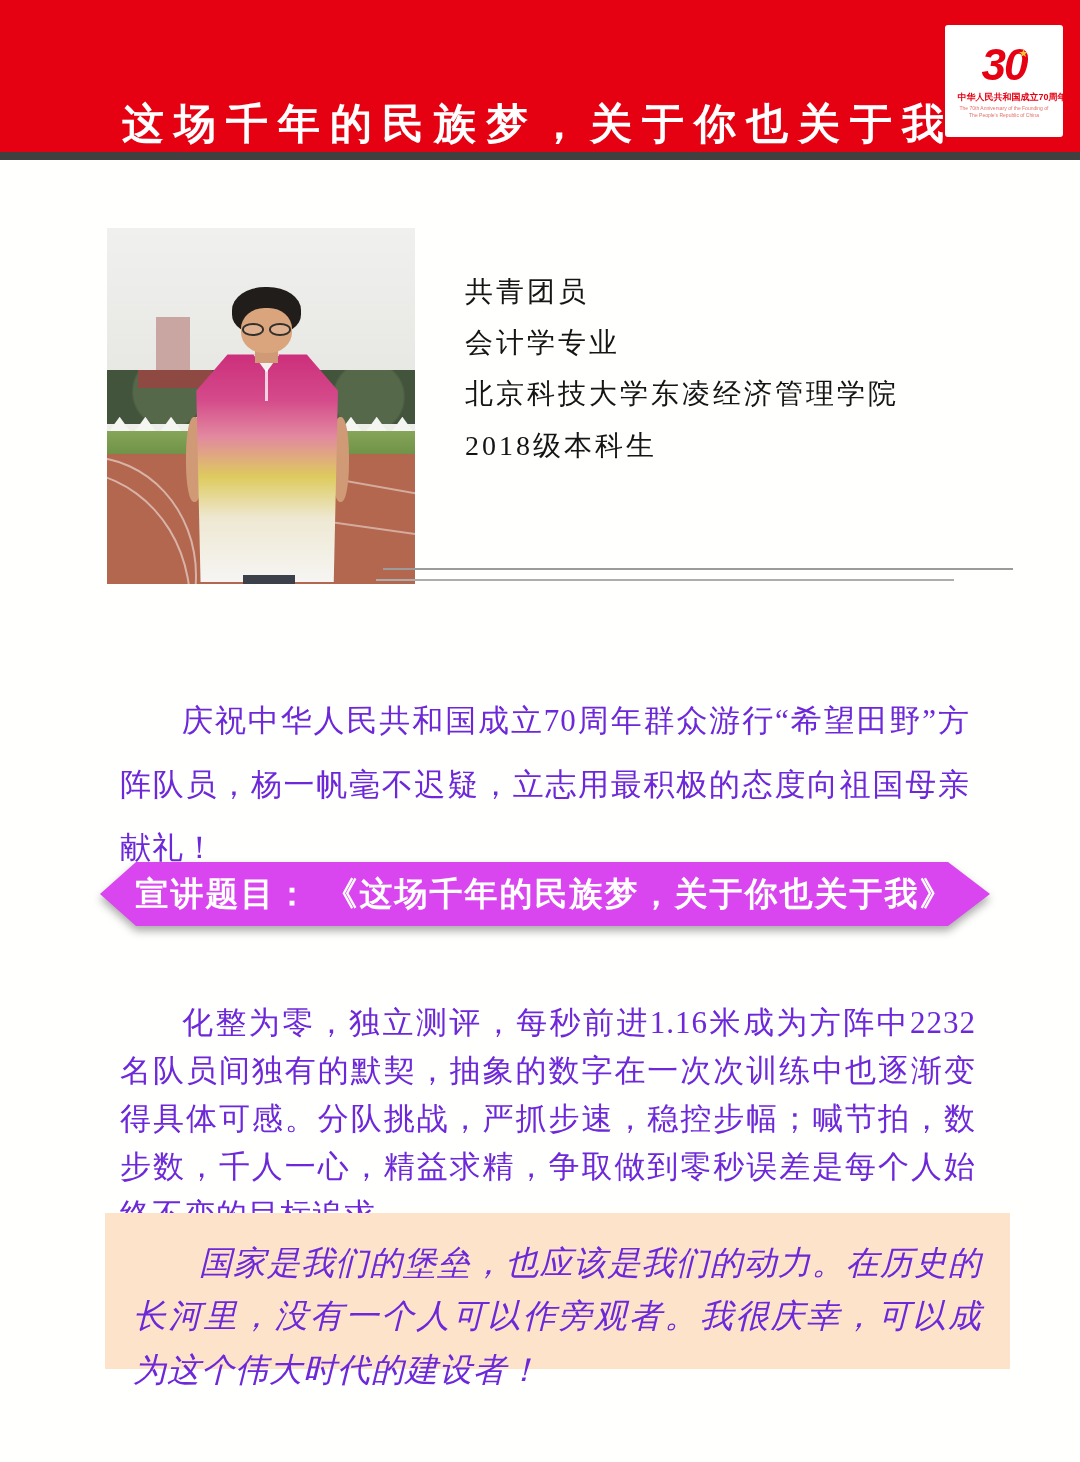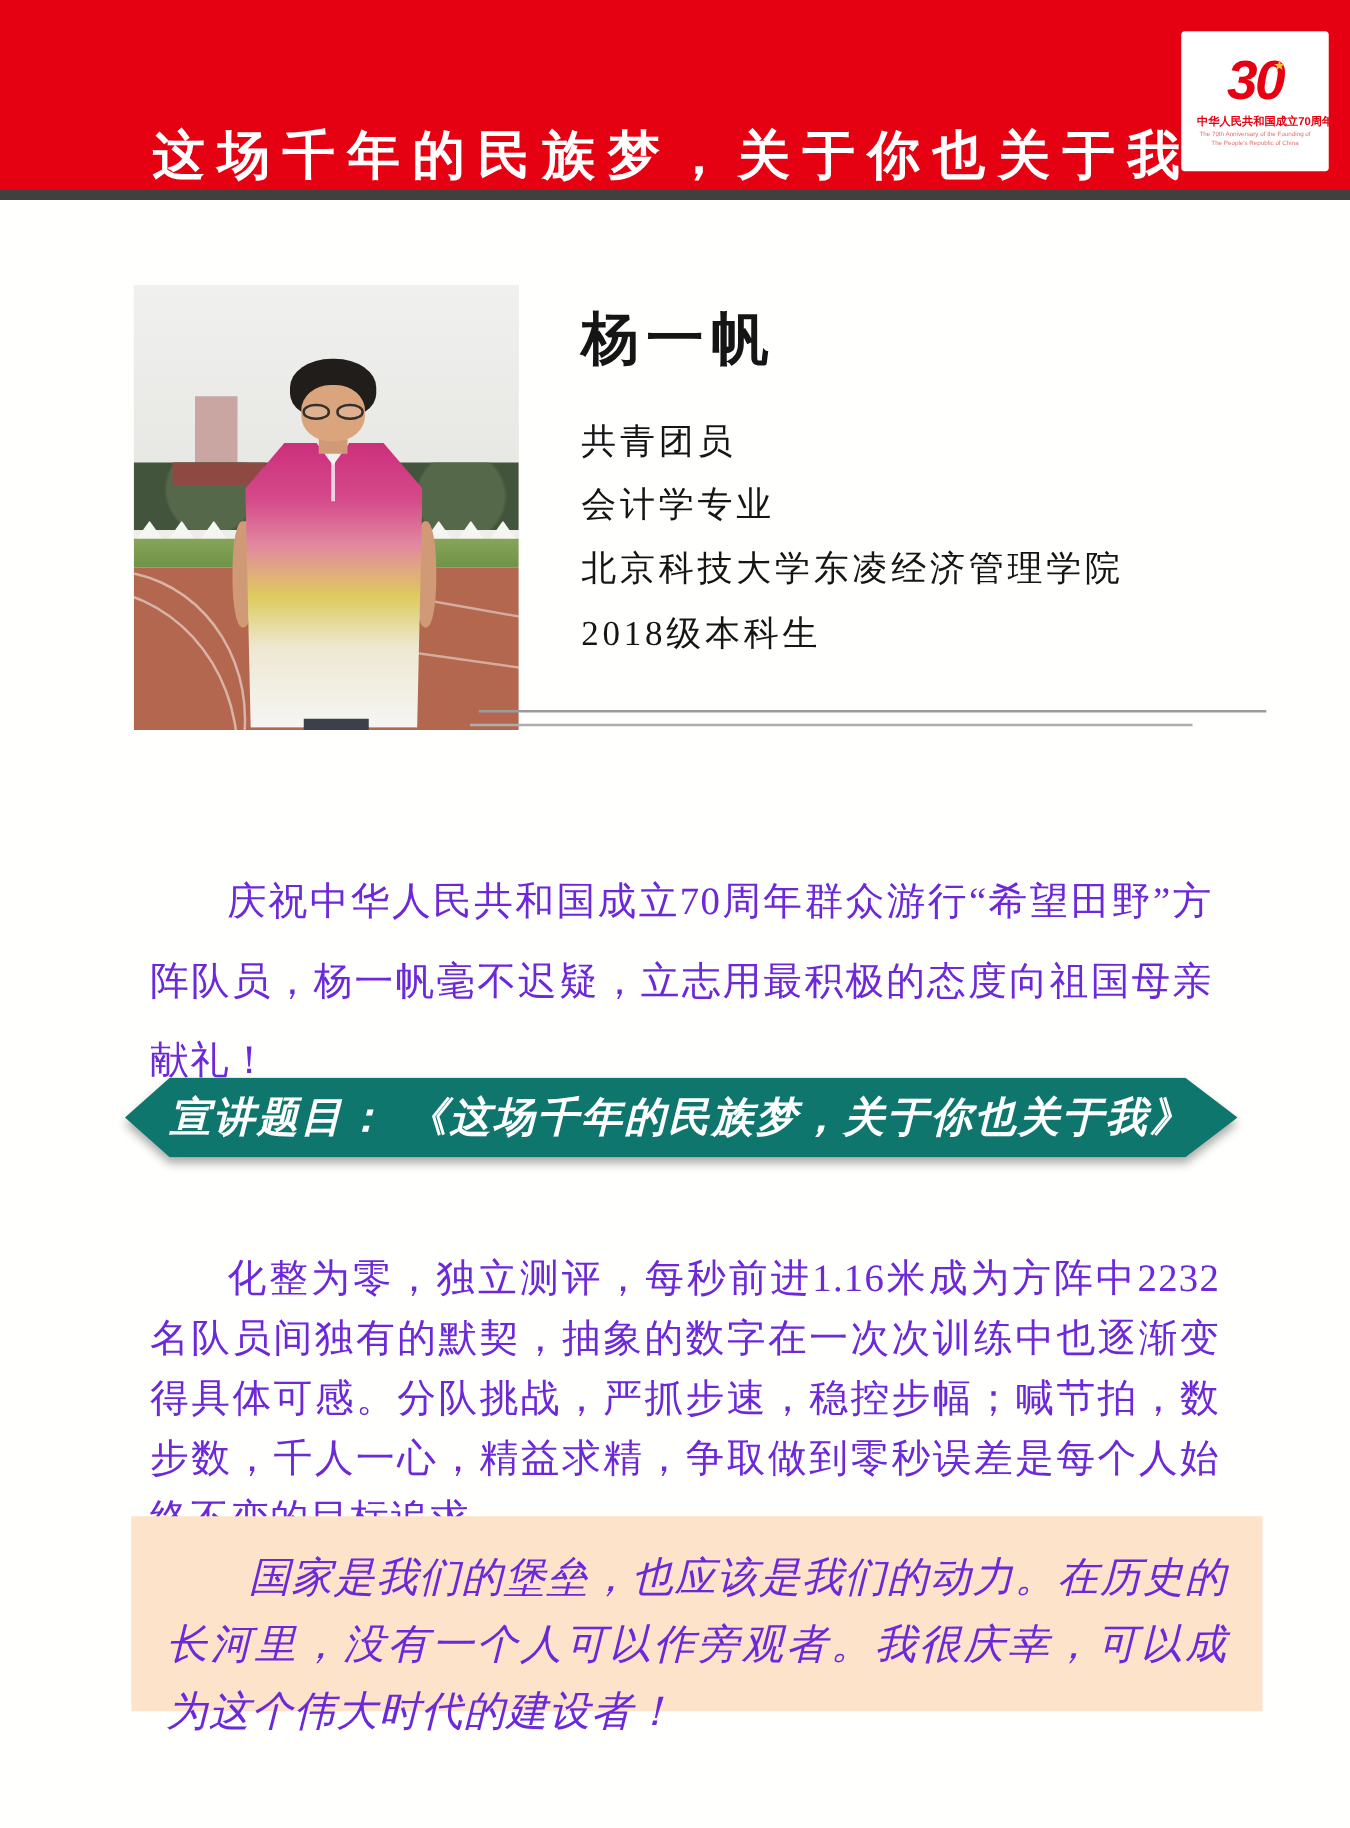--- a/index.html
+++ b/index.html
@@ -77,24 +77,24 @@
   .sep-line{position:absolute;height:2px;background:#9b9b9b;}
   .sep-line-1{left:383px;top:568px;width:630px;}
   .sep-line-2{left:376px;top:579px;width:578px;background:#adadad;}
   
   .para{position:absolute;color:#6d28d9;text-align:justify;text-indent:2em;}
   .para-1{left:120px;top:658px;width:850px;font-size:31px;line-height:2.05;letter-spacing:1px;}
   .para-2{left:120px;top:968px;width:856px;font-size:31px;line-height:1.55;letter-spacing:1px;}
   
   .ribbon-wrap{position:absolute;left:100px;top:862px;width:890px;height:64px;
     filter:drop-shadow(0 5px 4px rgba(0,0,0,.33));}
-  .ribbon{width:100%;height:100%;background:#0f766e;
+  .ribbon{width:100%;height:100%;background:#d946ef;
     clip-path:polygon(0 50%,36px 0,calc(100% - 42px) 0,100% 50%,calc(100% - 42px) 100%,36px 100%);
     display:flex;align-items:center;justify-content:center;gap:14px;
-    color:#fff;font-size:33px;font-weight:bold;letter-spacing:2px;white-space:nowrap;font-style:italic;}
+    color:#fff;font-size:33px;font-weight:bold;letter-spacing:2px;white-space:nowrap;}
   
   .quote-box{position:absolute;left:105px;top:1213px;width:905px;height:156px;
     background:#fce3c9;box-sizing:border-box;padding:24px 28px 0 28px;}
   .quote-text{color:#6d28d9;font-size:33px;line-height:1.62;text-indent:2em;
     font-style:italic;letter-spacing:1px;text-align:justify;}
 </style>
 </head>
 <body>
 
 <header class="top-banner">
@@ -145,21 +145,20 @@
   <div class="p-hair"></div>
   <div class="p-face"></div>
   <div class="p-glasses">
       <span></span>
       <span></span>
     </div>
   <div class="p-pants"></div>
 </div>
 
 <div class="info-col">
-  <div class="info-name">杨一帆</div>
   <div class="info-lines">
     <div>共青团员</div>
     <div>会计学专业</div>
     <div>北京科技大学东凌经济管理学院</div>
     <div>2018级本科生</div>
   </div>
 </div>
 <div class="sep-line sep-line-1"></div>
 <div class="sep-line sep-line-2"></div>
 

